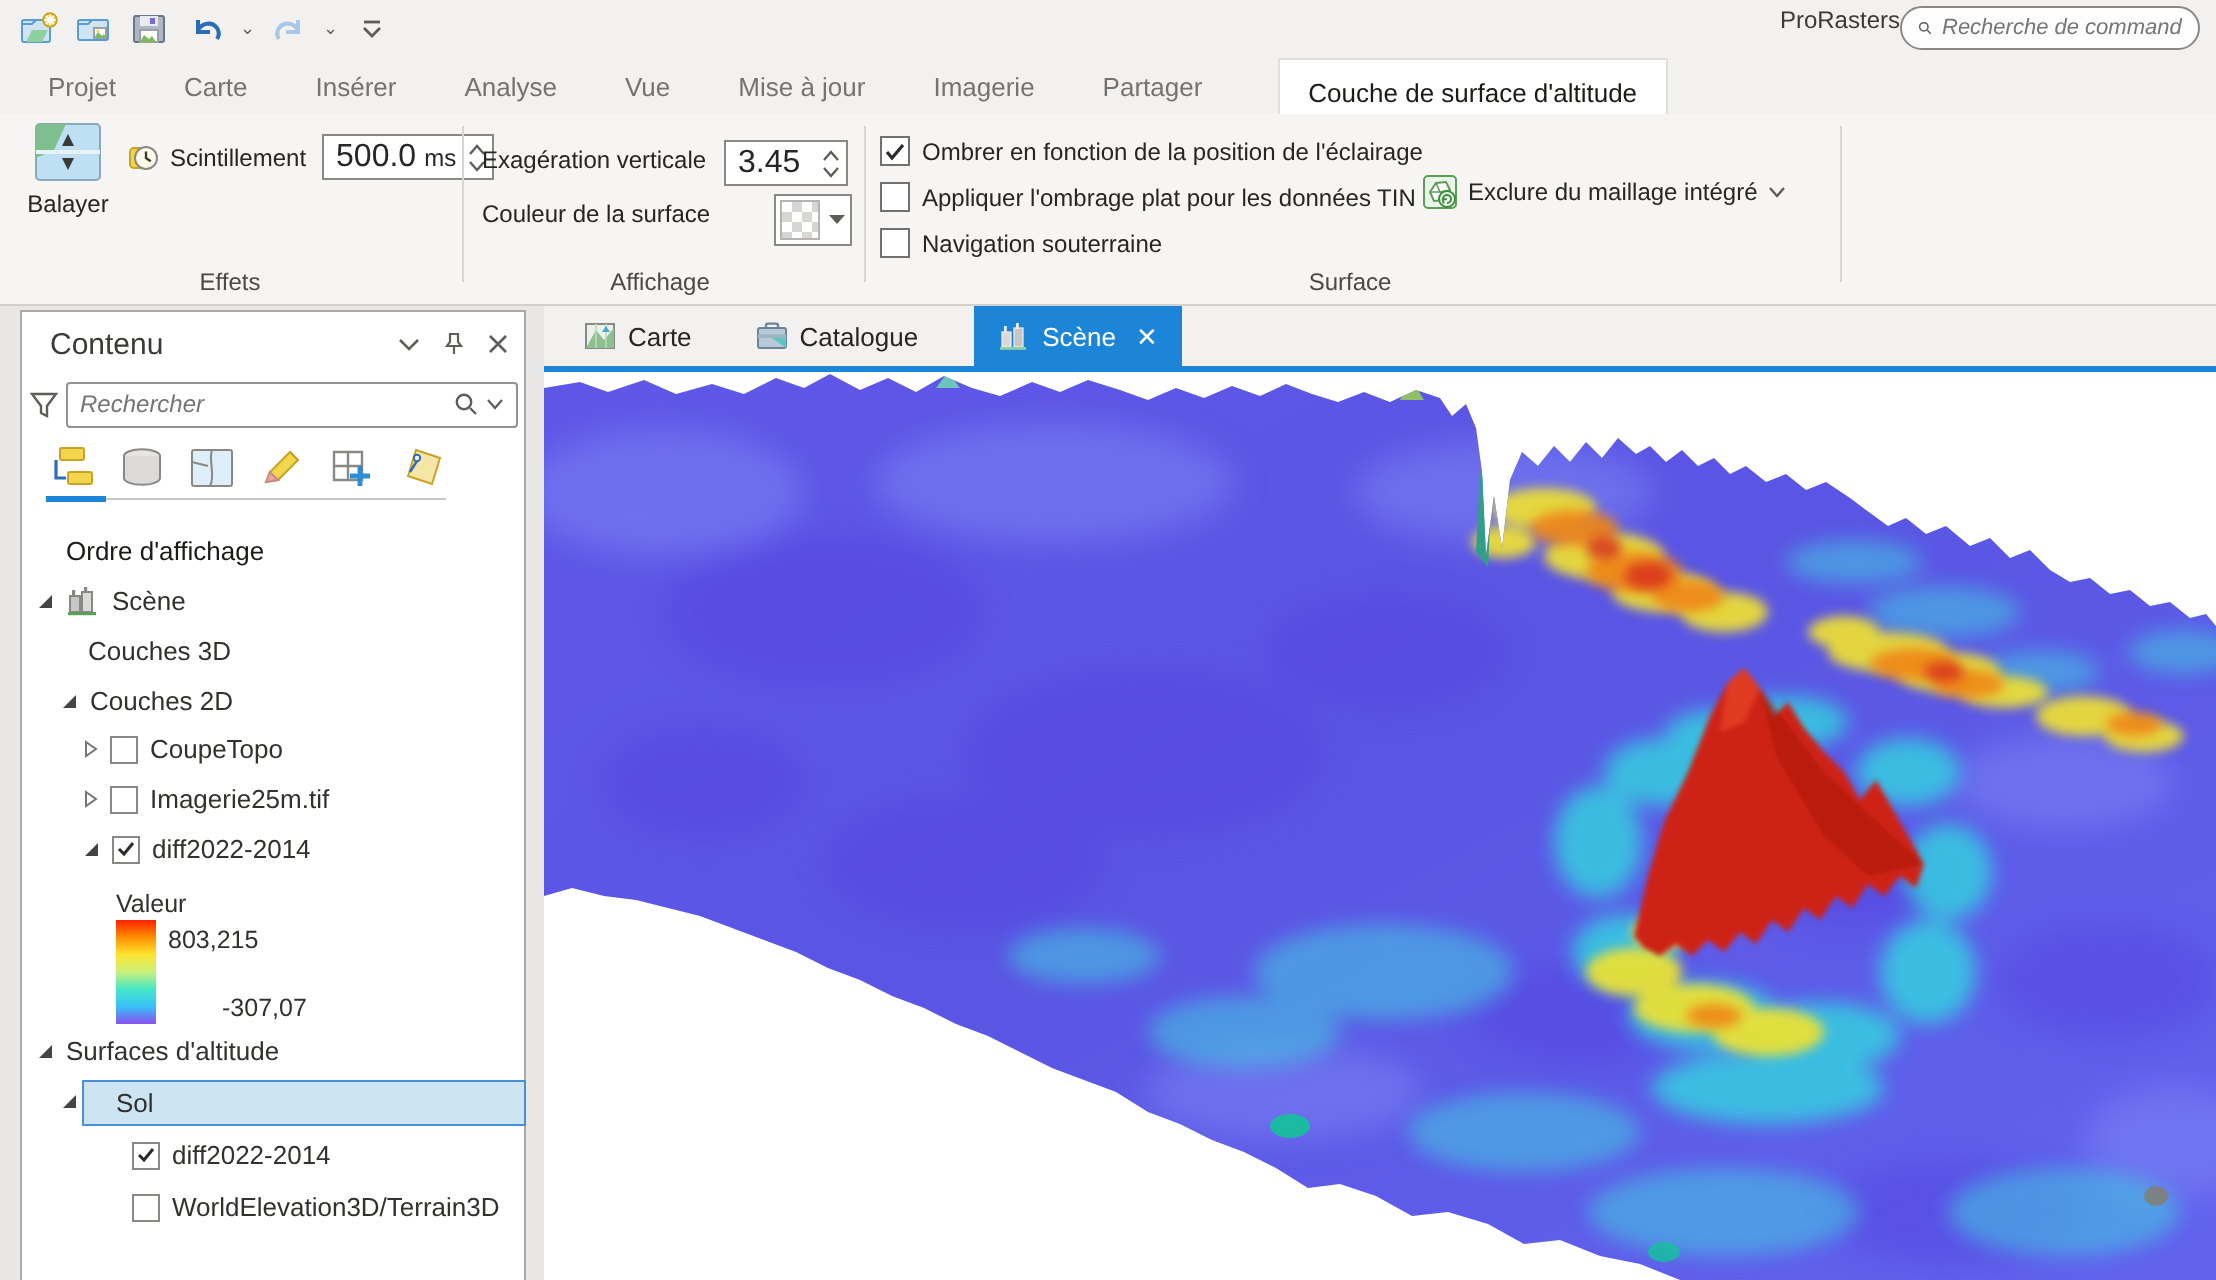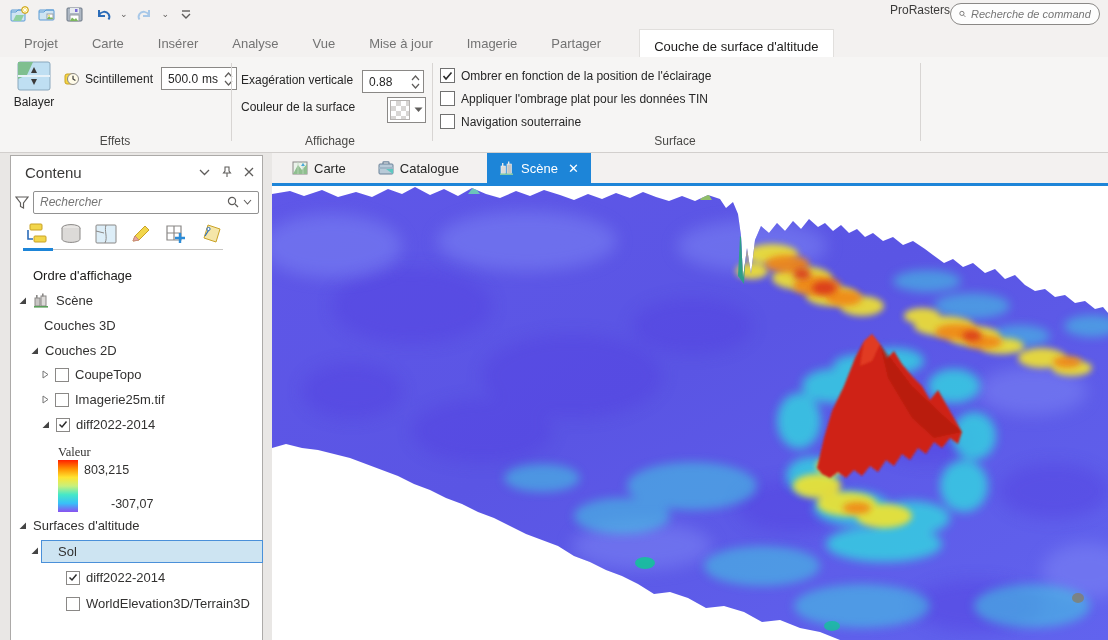--- a/index.html
+++ b/index.html
@@ -26,21 +26,21 @@
   .ribbon-body { position:absolute; left:0; top:57px; width:1108px; height:96px; background:#f6f5f4; border-bottom:1px solid #d2cfcd; }
   .group-sep { position:absolute; top:6px; height:78px; width:1px; background:#d8d5d3; }
   .group-label { position:absolute; top:77px; font-size:12px; color:#4a4947; text-align:center; }
 
   .balayer { position:absolute; left:10px; top:4px; width:48px; height:68px; display:flex; flex-direction:column; align-items:center; }
   .balayer-label { font-size:12px; color:#262626; margin-top:4px; }
 
   .row-flat { position:absolute; display:flex; align-items:center; gap:5px; font-size:12px; color:#262626; }
 
   .spinbox { display:flex; align-items:center; border:1px solid #8a8886; background:#fff; height:23px; padding:0 3px 0 6px; gap:4px; }
-  .spin-val { font-size:12px; color:#262626; }
+  .spin-val { font-size:16px; color:#262626; }
   .spin-unit { font-size:12px; color:#262626; }
   .spin-arrows { display:flex; flex-direction:column; justify-content:center; gap:2px; margin-left:2px; }
 
   .swatch-btn { display:flex; align-items:center; border:1px solid #8a8886; background:#fff; height:26px; padding:2px; gap:4px; }
   .checker { width:20px; height:20px; border:1px solid #b5b2b0;
     background-image:linear-gradient(45deg,#d8d6d4 25%,transparent 25%,transparent 75%,#d8d6d4 75%),linear-gradient(45deg,#d8d6d4 25%,transparent 25%,transparent 75%,#d8d6d4 75%);
     background-size:10px 10px; background-position:0 0,5px 5px; background-color:#fff; }
 
   .cbrow { position:absolute; display:flex; align-items:center; gap:6px; font-size:12px; color:#262626; }
   .cbox { width:15px; height:15px; border:1px solid #707070; background:#fff; display:flex; align-items:center; justify-content:center; flex:none; }
@@ -197,21 +197,21 @@
         </span>
       </span>
     </div>
     <span class="group-label" style="left:40px; width:150px;">Effets</span>
     <div class="group-sep" style="left:231px;"></div>
 
     <div class="row-flat" style="left:241px; top:16px;">
       <span>Exagération verticale</span>
     </div>
     <span class="spinbox" style="position:absolute; left:362px; top:13px; width:62px; justify-content:space-between;">
-      <span class="spin-val">0.88</span>
+      <span class="spin-val">3.45</span>
       <span class="spin-arrows">
         <svg width="9" height="6" viewBox="0 0 9 6">
             <path d="M1 5 L4.5 1 L8 5" fill="none" stroke="#5f5d5b" stroke-width="1.2"></path>
           </svg>
         <svg width="9" height="6" viewBox="0 0 9 6">
             <path d="M1 1 L4.5 5 L8 1" fill="none" stroke="#5f5d5b" stroke-width="1.2"></path>
           </svg>
       </span>
     </span>
     <div class="row-flat" style="left:241px; top:43px;">
@@ -235,20 +235,33 @@
         <svg width="11" height="10" viewBox="0 0 11 10">
             <path d="M1.5 5 L4 8 L9.5 1.5" fill="none" stroke="#2b2b2b" stroke-width="1.6"></path>
           </svg>
       </span>
       <span>Ombrer en fonction de la position de l'éclairage</span>
     </div>
     <div class="cbrow" style="left:440px; top:57px;">
       <span class="cbox"></span>
       <span>Navigation souterraine</span>
     </div>
+    <div class="exclure-btn" style="left:711px; top:30px;">
+      <svg class="icon-svg" width="18" height="18" viewBox="0 0 18 18">
+          <rect x="1" y="1" width="16" height="16" rx="2" fill="#eaf5ea" stroke="#5a9e5a"></rect>
+          <path d="M4 9 L7 4.5 L12 4 L14 8 L11 13 L6 13.5 Z" fill="#fff" stroke="#5a9e5a"></path>
+          <path d="M7 4.5 L9 9 L11 13 M4 9 L9 9 L14 8" fill="none" stroke="#5a9e5a" stroke-width="0.8"></path>
+          <circle cx="12.5" cy="12.5" r="4" fill="#eaf5ea" stroke="#3e8e3e"></circle>
+          <path d="M10.5 12.5 a2 2 0 1 1 2 2 M10.8 14.8 l-0.4-2 2-0.3" fill="none" stroke="#3e8e3e" stroke-width="1"></path>
+        </svg>
+      <span>Exclure du maillage intégré</span>
+      <svg width="9" height="6" viewBox="0 0 9 6">
+          <path d="M1 1 L4.5 5 L8 1" fill="none" stroke="#5f5d5b" stroke-width="1.2"></path>
+        </svg>
+    </div>
     <span class="group-label" style="left:600px; width:150px;">Surface</span>
     <div class="group-sep" style="left:920px;"></div>
   </div>
 
   <div class="main">
 
     <div class="contents">
       <div class="pane-header">
         <span class="pane-title">Contenu</span>
         <span class="pane-hicons">
@@ -373,21 +386,21 @@
               <polygon points="7,0.5 7,7 0.5,7" fill="#444"></polygon>
             </svg>
           <span class="tcheck">
             <svg width="10" height="9" viewBox="0 0 10 9">
                 <path d="M1.5 4.5 L4 7 L8.5 1.5" fill="none" stroke="#2b2b2b" stroke-width="1.5"></path>
               </svg>
           </span>
           <span>diff2022-2014</span>
         </div>
 
-        <span class="legend-label" style="left:47px; top:185px;font-family:Liberation Serif, serif;">Valeur</span>
+        <span class="legend-label" style="left:47px; top:185px;">Valeur</span>
         <div class="ramp" style="top: 200px; background: linear-gradient(rgb(255, 32, 0), rgb(255, 144, 0), rgb(255, 228, 48), rgb(200, 240, 124), rgb(69, 232, 200), rgb(56, 192, 248), rgb(138, 80, 240));"></div>
         <span class="legend-label" style="left:73px; top:203px;">803,215</span>
         <span class="legend-label" style="left:73px; top:237px;margin-left:27px;">-307,07</span>
 
         <div class="trow" style="left:8px; top:258px;">
           <svg width="8" height="8" viewBox="0 0 8 8">
               <polygon points="7,0.5 7,7 0.5,7" fill="#444"></polygon>
             </svg>
           <span>Surfaces d'altitude</span>
         </div>

